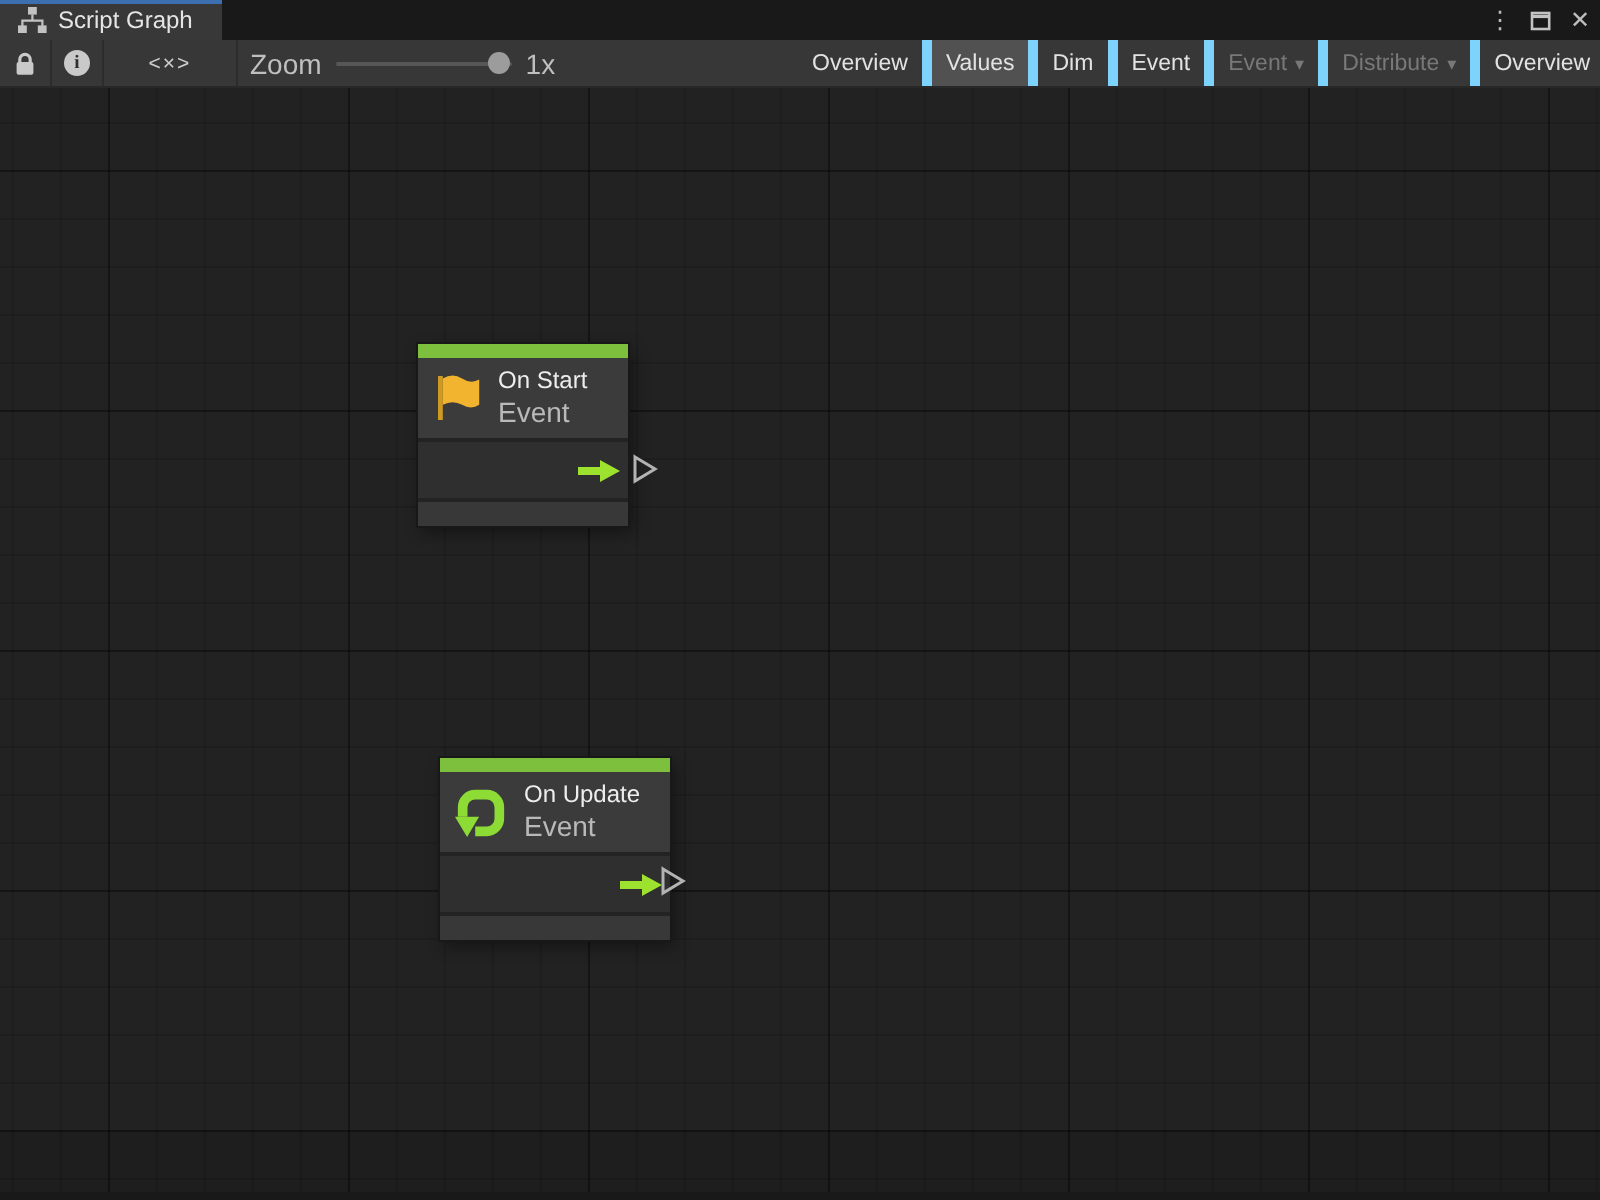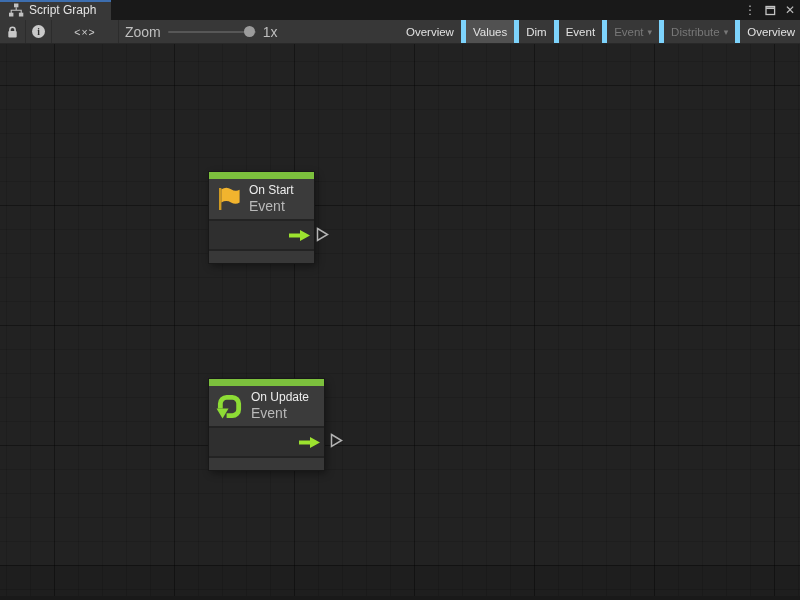--- a/index.html
+++ b/index.html
@@ -162,21 +162,21 @@
           <path d="M0 4.5 H11 V1 L21 6.5 L11 12 V8.5 H0 Z" fill="#9ce22f"></path>
         </svg>
       </div>
       <div class="node-sep"></div>
       <div class="node-footer"></div>
     </div>
     <svg class="port-triangle" style="left:316px; top:183px;" width="13" height="15" viewBox="0 0 13 15">
       <polygon points="1.5,1.5 11.5,7.5 1.5,13.5" fill="none" stroke="#b3b3b3" stroke-width="1.5"></polygon>
     </svg>
 
-    <div class="node" style="left:209px; top:335px; width:115px;">
+    <div class="node" style="left:220px; top:335px; width:115px;">
       <div class="node-titlebar"></div>
       <div class="node-header">
         <svg width="27" height="27" viewBox="0 0 28 28">
           <path d="M11 23.5 H17 a6.5 6.5 0 0 0 6.5 -6.5 V11 a6.5 6.5 0 0 0 -6.5 -6.5 H11 A6.5 6.5 0 0 0 4.5 11 v5" fill="none" stroke="#8ddc35" stroke-width="5"></path>
           <polygon points="0.5,16 13,16 6.8,26.5" fill="#8ddc35"></polygon>
         </svg>
         <div>
           <div class="node-title">On Update</div>
           <div class="node-subtitle">Event</div>
         </div>

